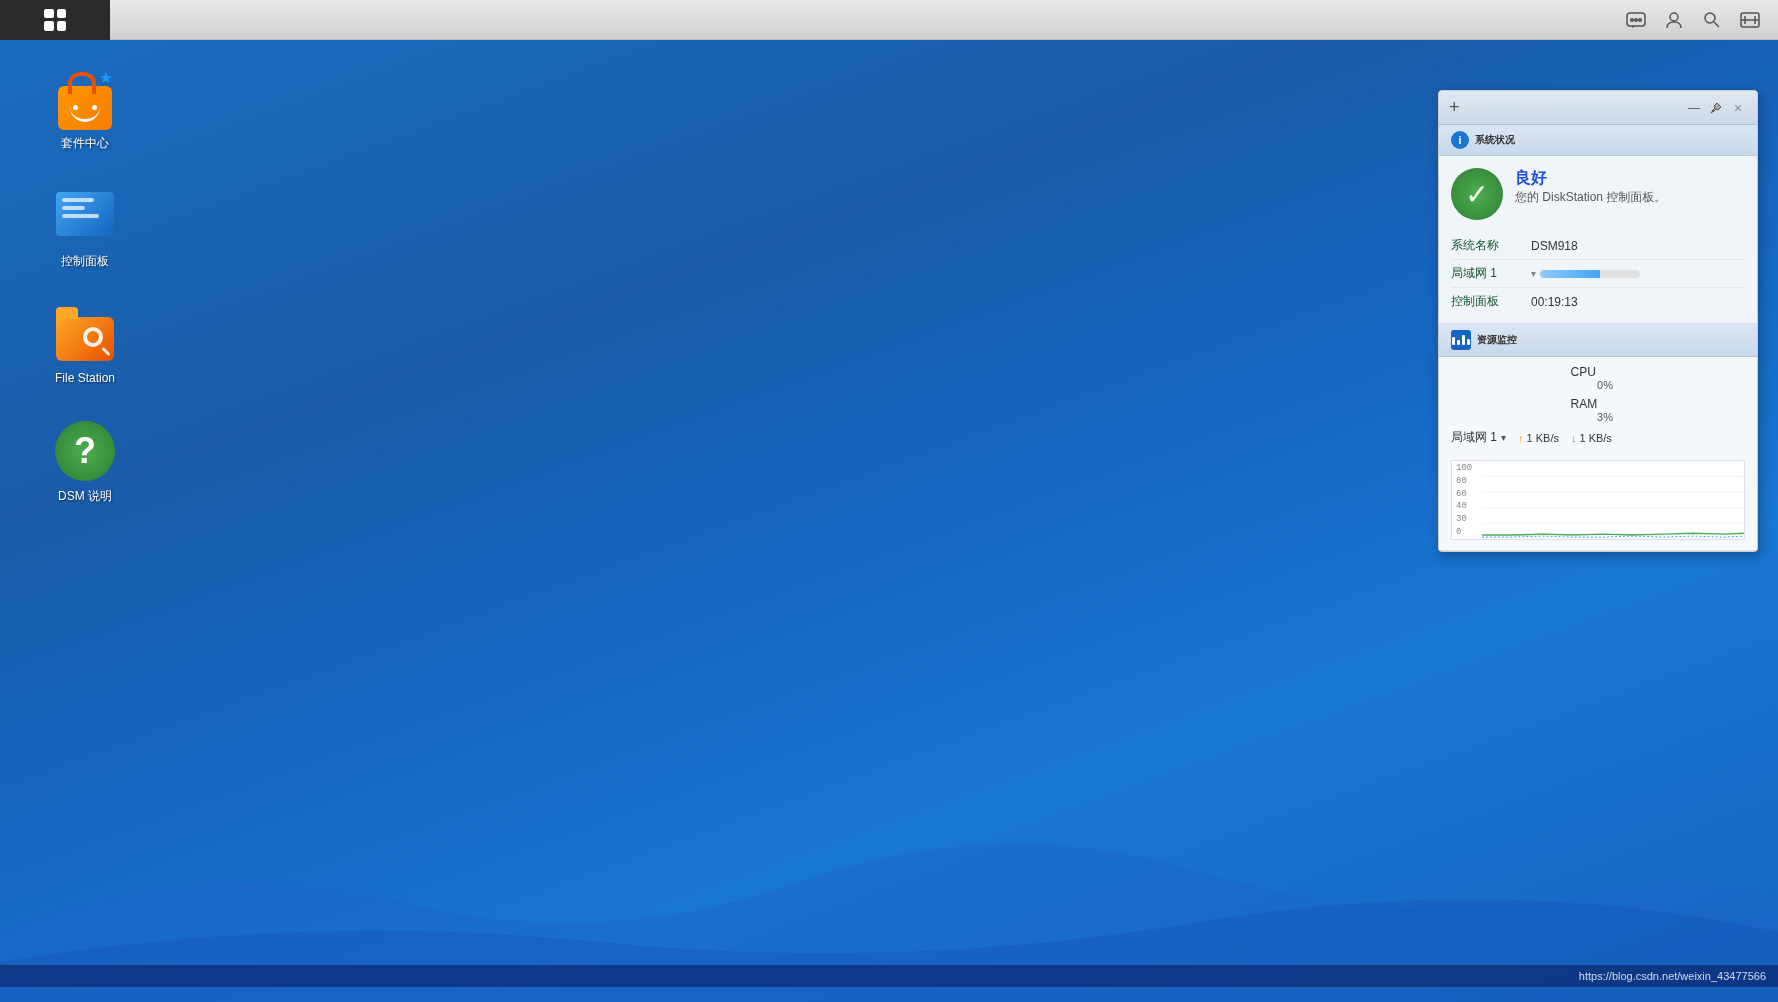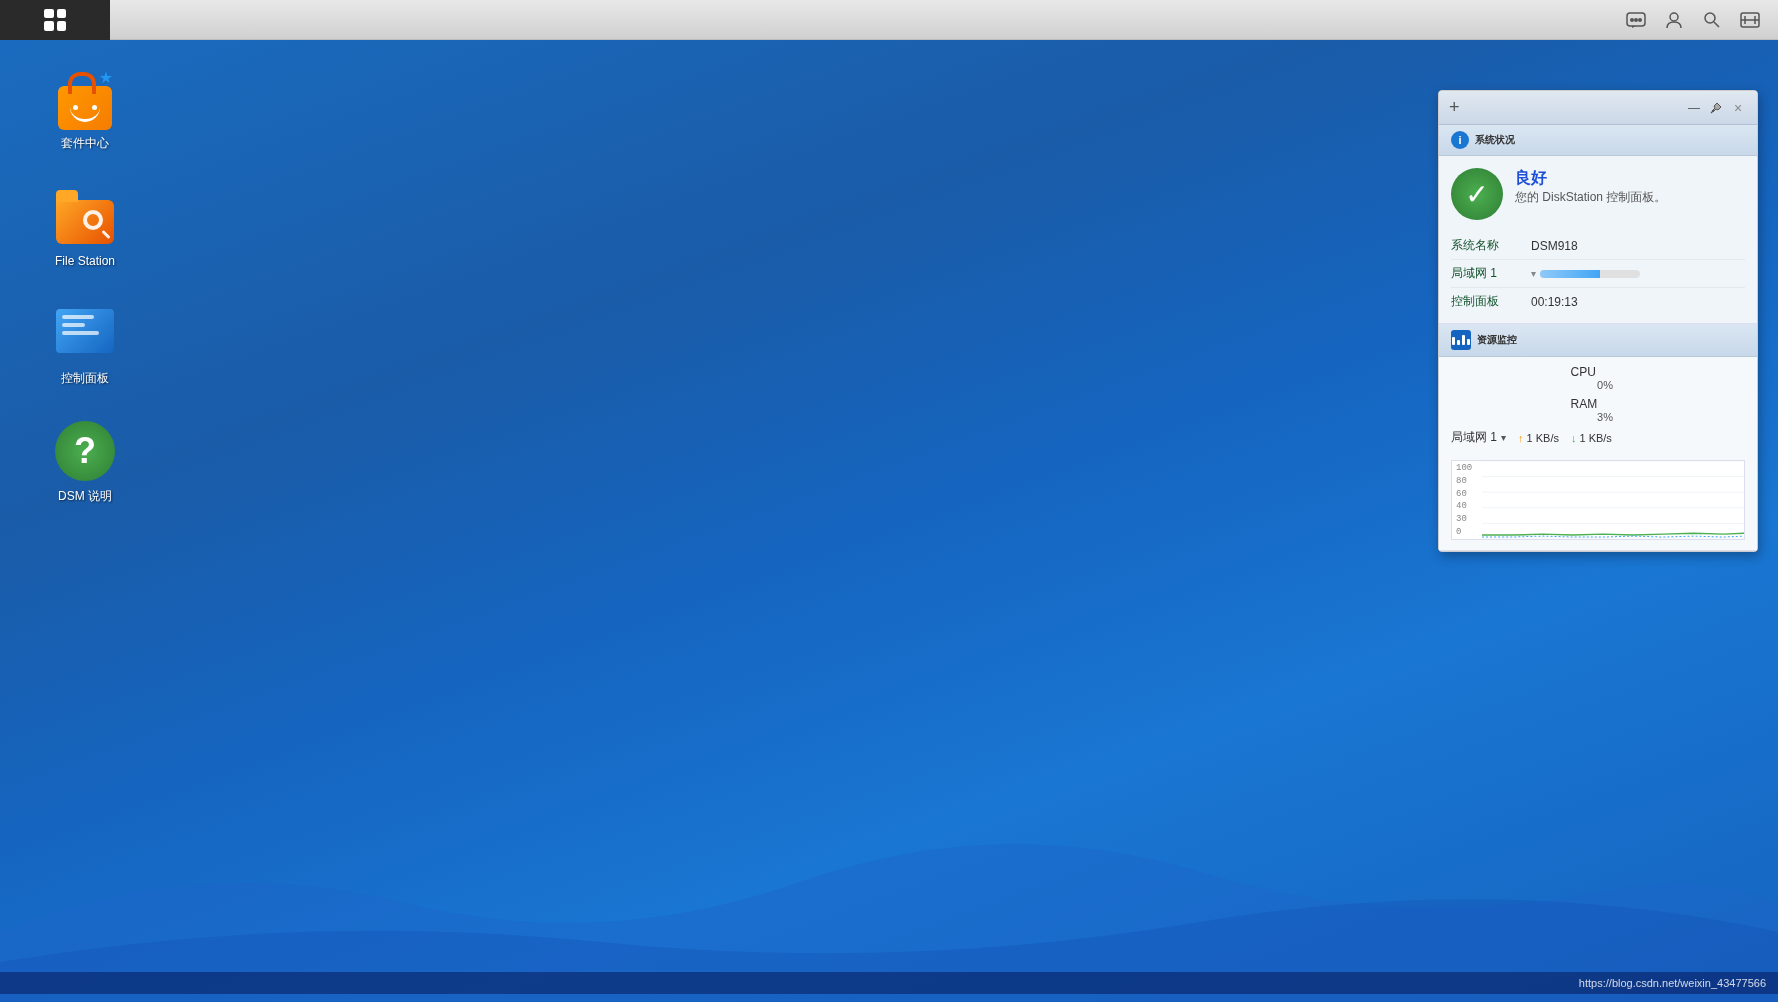--- a/index.html
+++ b/index.html
@@ -509,21 +509,21 @@
       color: #888;
     }
     .chart-svg-area {
       position: absolute;
       left: 30px; right: 0; top: 0; bottom: 0;
     }
 
     
     #status-bar {
       position: absolute;
-      bottom: 8px; left: 0; right: 0;
+      bottom: 15px; left: 0; right: 0;
       height: 22px;
       background: rgba(0,0,50,0.4);
       display: flex;
       align-items: center;
       justify-content: flex-end;
       padding: 0 12px;
     }
     .status-bar-url {
       color: rgba(255,255,255,0.8);
       font-size: 11px;
@@ -596,44 +596,44 @@
             <div class="pkg-smile"></div>
           </div>
           <div class="pkg-star">★</div>
         </div>
       </div>
       <span class="icon-label">套件中心</span>
     </div>
 
     <div class="desktop-icon">
       <div class="icon-img">
-        <div class="fs-icon">
-          <div class="fs-folder"></div>
-          <div class="fs-magnify">
-            <div class="fs-magnify-circle"></div>
-            <div class="fs-magnify-handle"></div>
-          </div>
-        </div>
-      </div>
-      <span class="icon-label">File Station</span>
-    </div>
-
-    <div class="desktop-icon">
-      <div class="icon-img">
         <div class="ctrl-icon">
           <div class="ctrl-panel-bg">
             <div class="ctrl-lines">
               <div class="ctrl-line"></div>
               <div class="ctrl-line"></div>
               <div class="ctrl-line"></div>
             </div>
           </div>
         </div>
       </div>
       <span class="icon-label">控制面板</span>
+    </div>
+
+    <div class="desktop-icon">
+      <div class="icon-img">
+        <div class="fs-icon">
+          <div class="fs-folder"></div>
+          <div class="fs-magnify">
+            <div class="fs-magnify-circle"></div>
+            <div class="fs-magnify-handle"></div>
+          </div>
+        </div>
+      </div>
+      <span class="icon-label">File Station</span>
     </div>
 
     <div class="desktop-icon">
       <div class="icon-img">
         <div class="help-icon">
           <div class="help-circle">?</div>
         </div>
       </div>
       <span class="icon-label">DSM 说明</span>
     </div>

